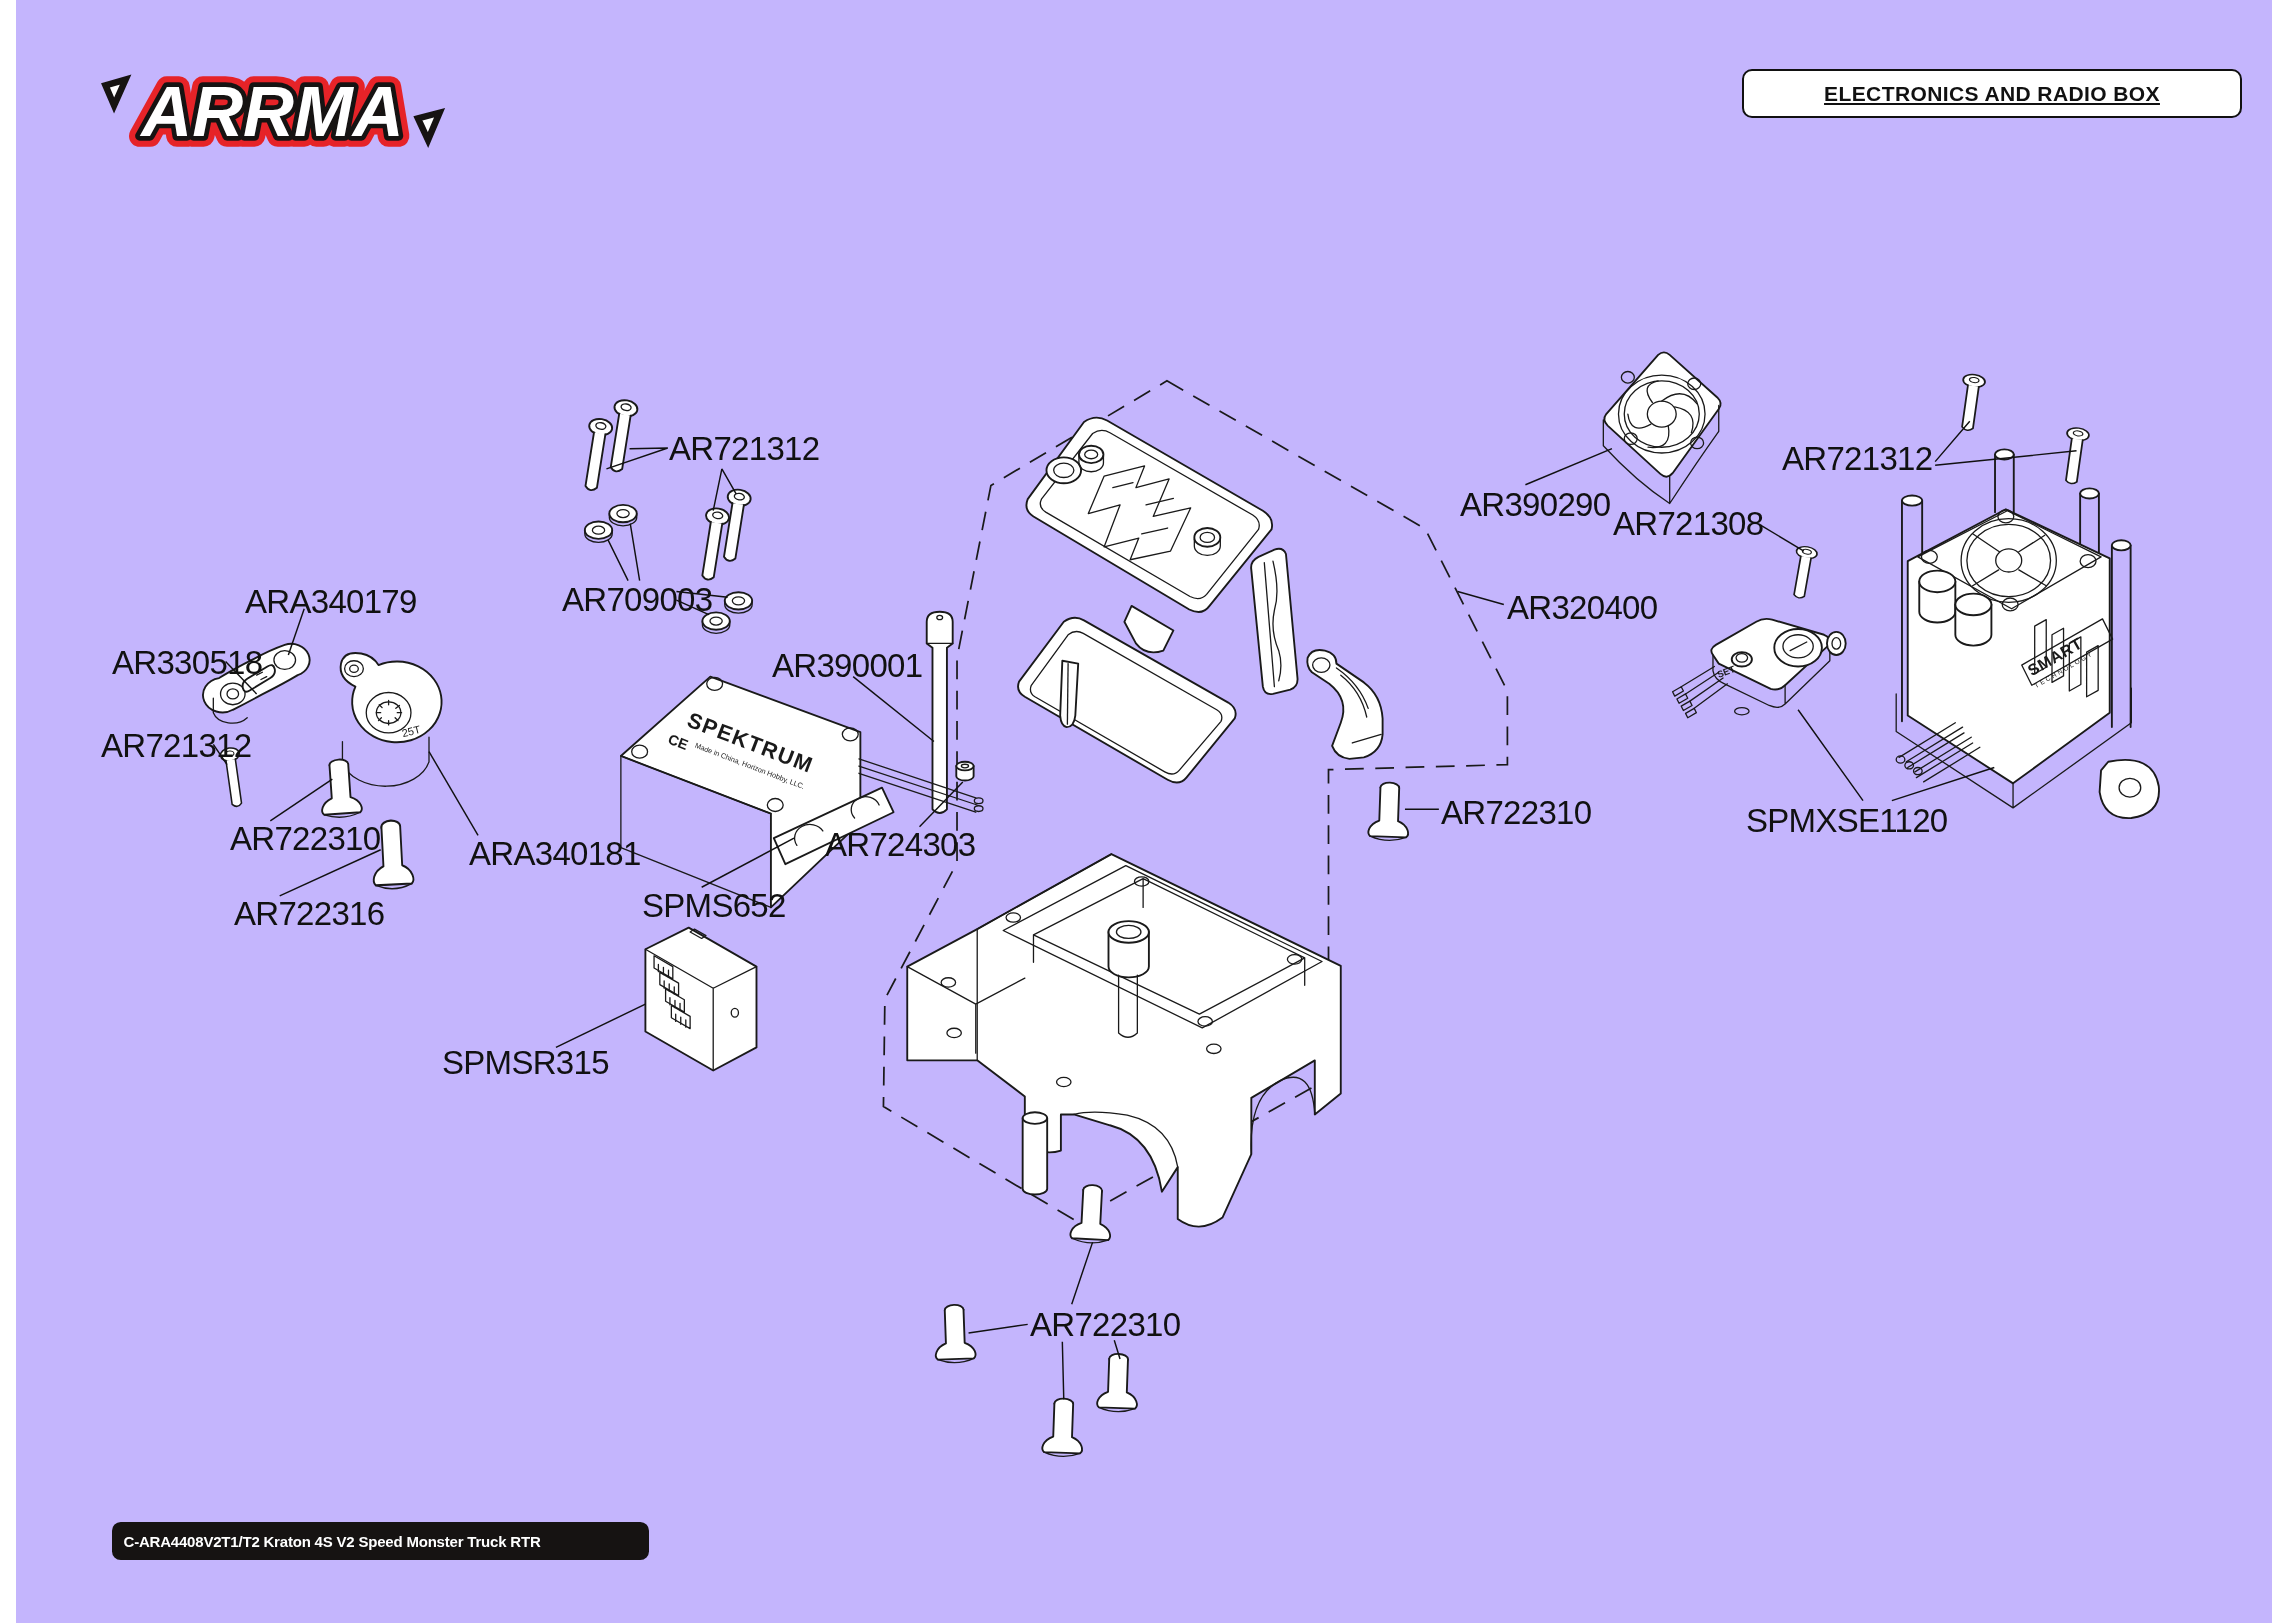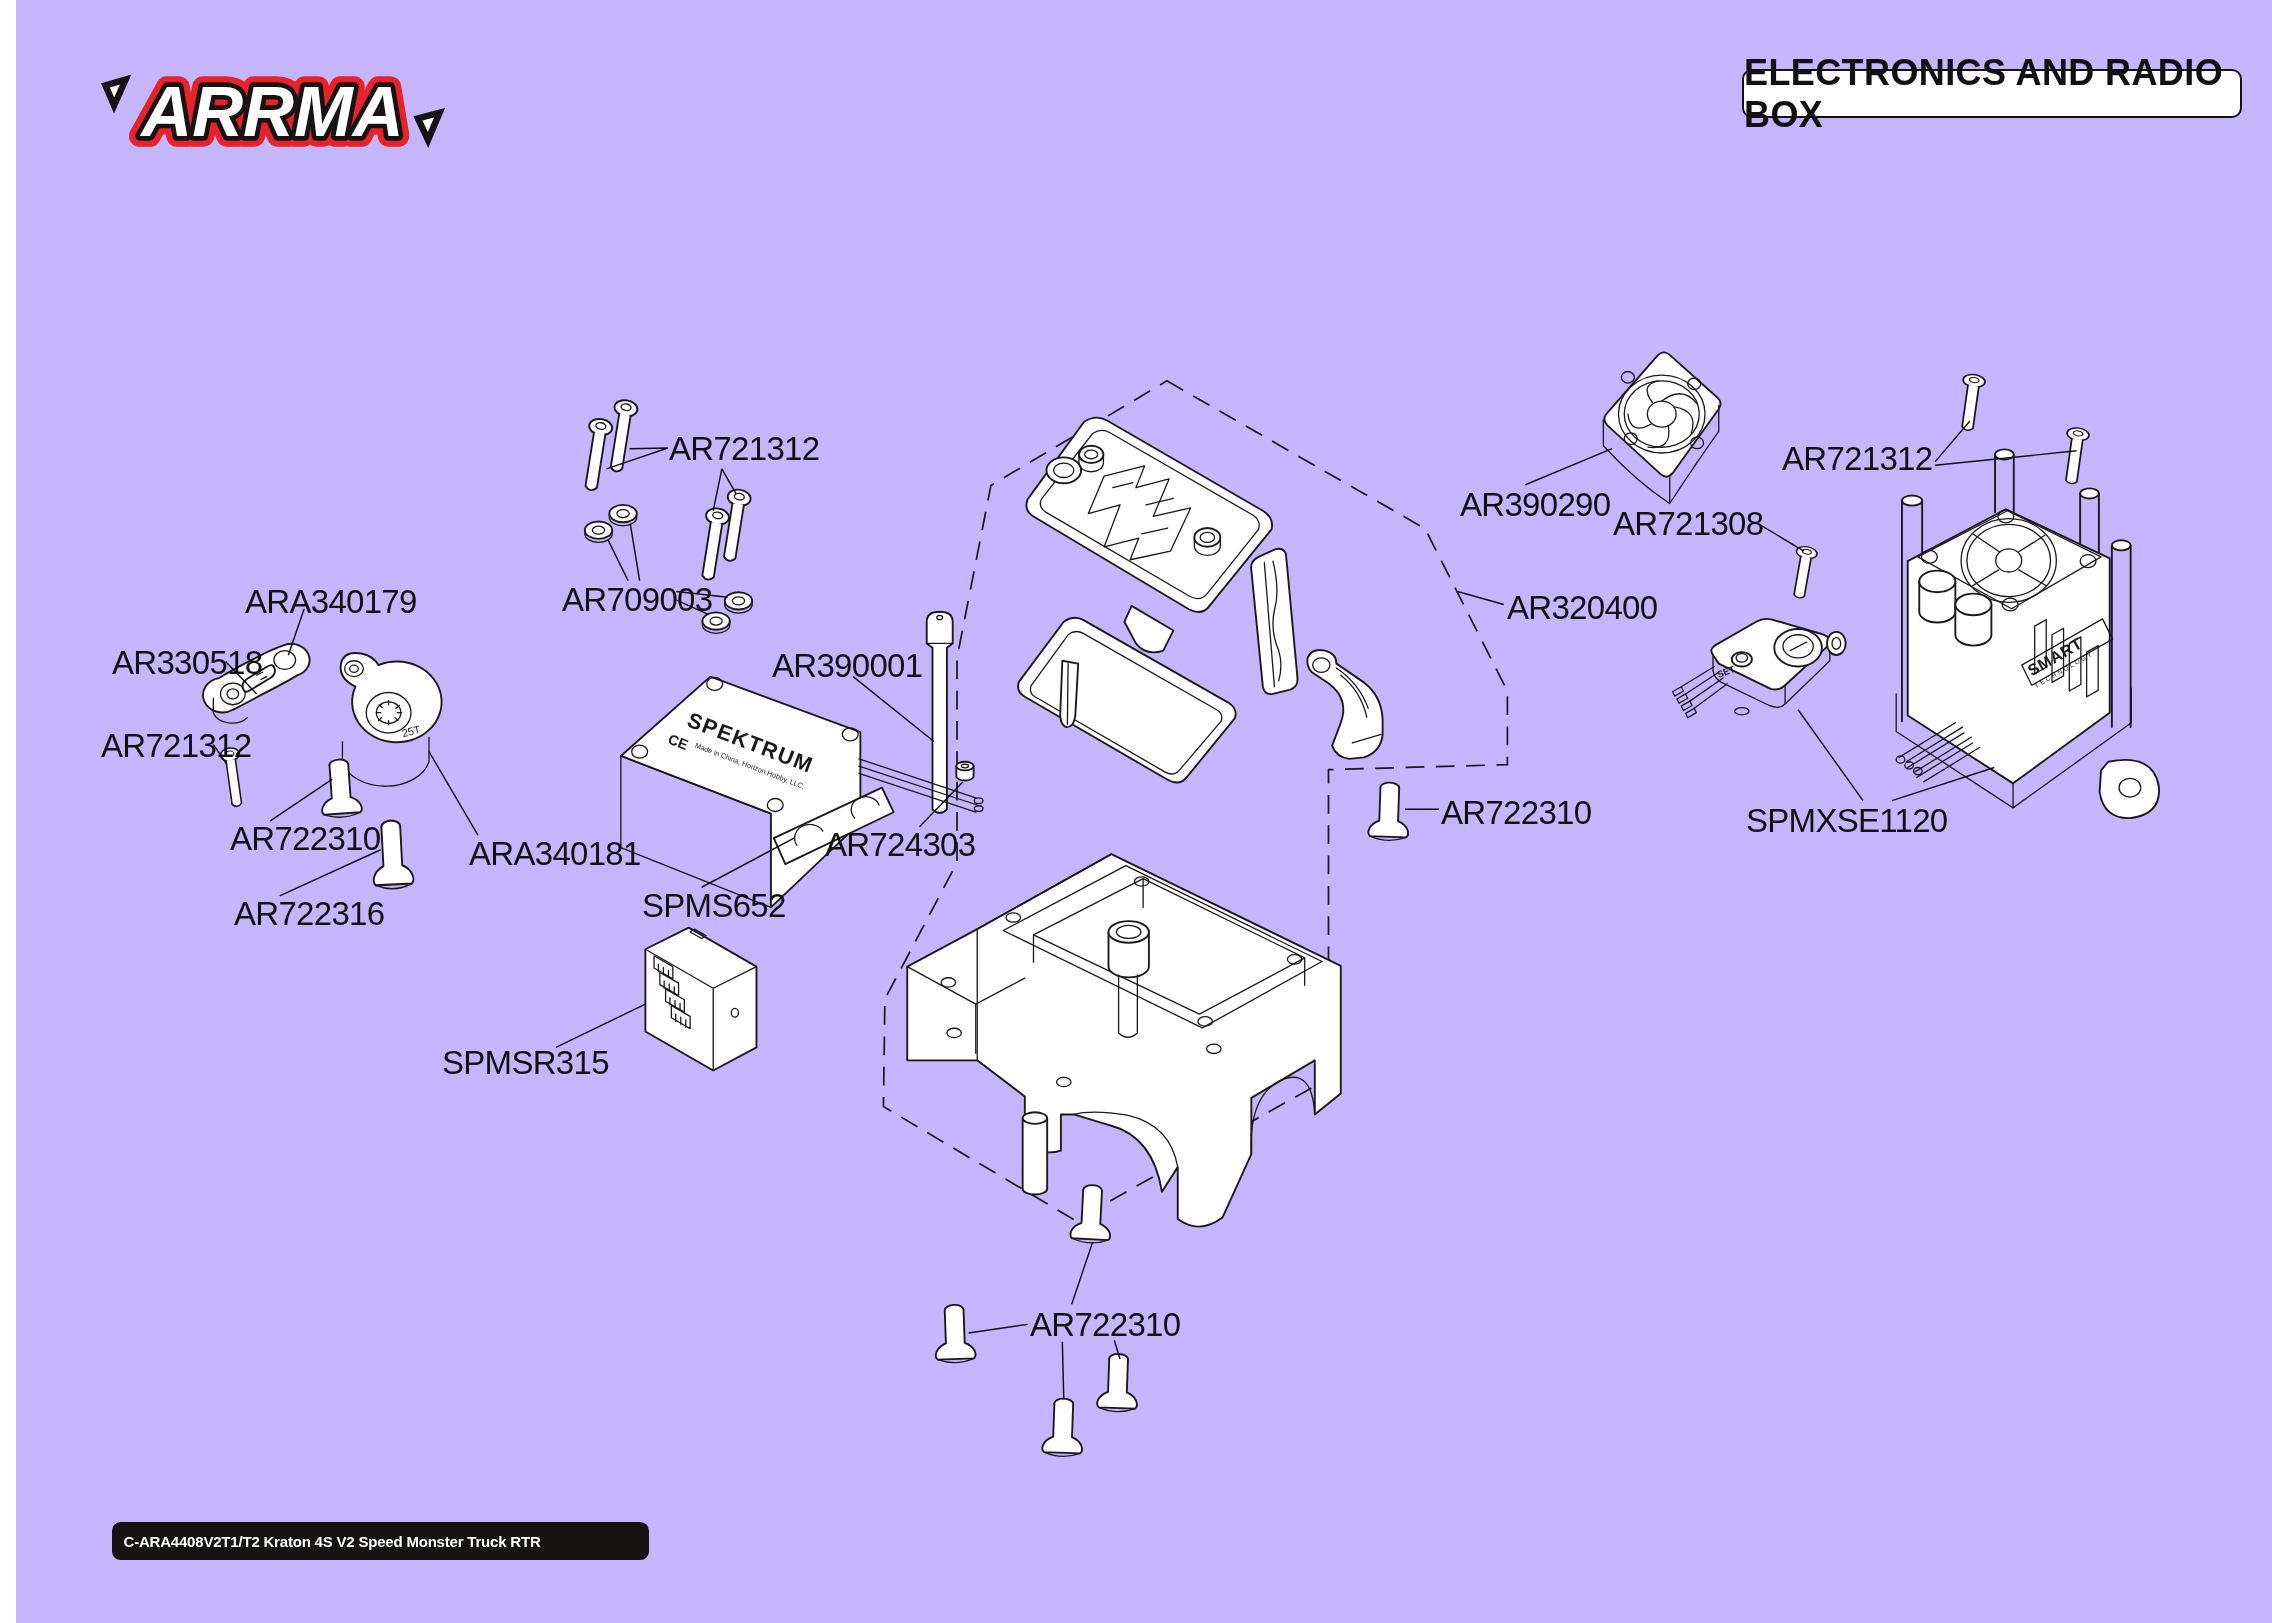--- a/index.html
+++ b/index.html
@@ -3,21 +3,21 @@
 <meta charset="utf-8">
 <style>
   html,body{margin:0;padding:0;width:2273px;height:1623px;background:#ffffff;overflow:hidden;
             font-family:"Liberation Sans",sans-serif;}
   #canvas{position:absolute;left:16px;top:0;width:2273px;height:1623px;background:#c4b5fd;}
   #art{position:absolute;left:0;top:0;}
   .plabel{position:absolute;font-size:33px;color:#111;letter-spacing:-0.7px;white-space:nowrap;
           font-family:Liberation Sans, sans-serif;}
   .title-box{position:absolute;left:1726px;top:69px;width:496px;height:45px;border:2.9px solid #111;
              border-radius:10px;display:flex;align-items:center;justify-content:center;
-             font-size:36px;font-weight:bold;color:#111;letter-spacing:0.4px;background:#fff;}
+             font-size:21px;font-weight:bold;color:#111;letter-spacing:0.4px;background:#fff;text-decoration:underline;}
   .footer-box{position:absolute;left:96px;top:1522px;width:537px;height:38px;background:#161312;
               border-radius:8.7px;display:flex;align-items:center;color:#fff;font-size:15px;
               font-weight:bold;padding-left:11.5px;box-sizing:border-box;letter-spacing:-0.2px;}
   .logo{position:absolute;left:76px;top:58px;}
   svg text{font-family:"Liberation Sans",sans-serif;}
   .ln{stroke:#111;stroke-width:2;fill:none;}
   .pt{stroke:#1a1a1a;stroke-width:2.6;fill:#fff;stroke-linejoin:round;stroke-linecap:round;}
   .pd{stroke:#1a1a1a;stroke-width:1.8;fill:none;stroke-linejoin:round;stroke-linecap:round;}
   .dash{stroke:#1a1a1a;stroke-width:2.4;fill:none;stroke-dasharray:26 16;}
 </style>

